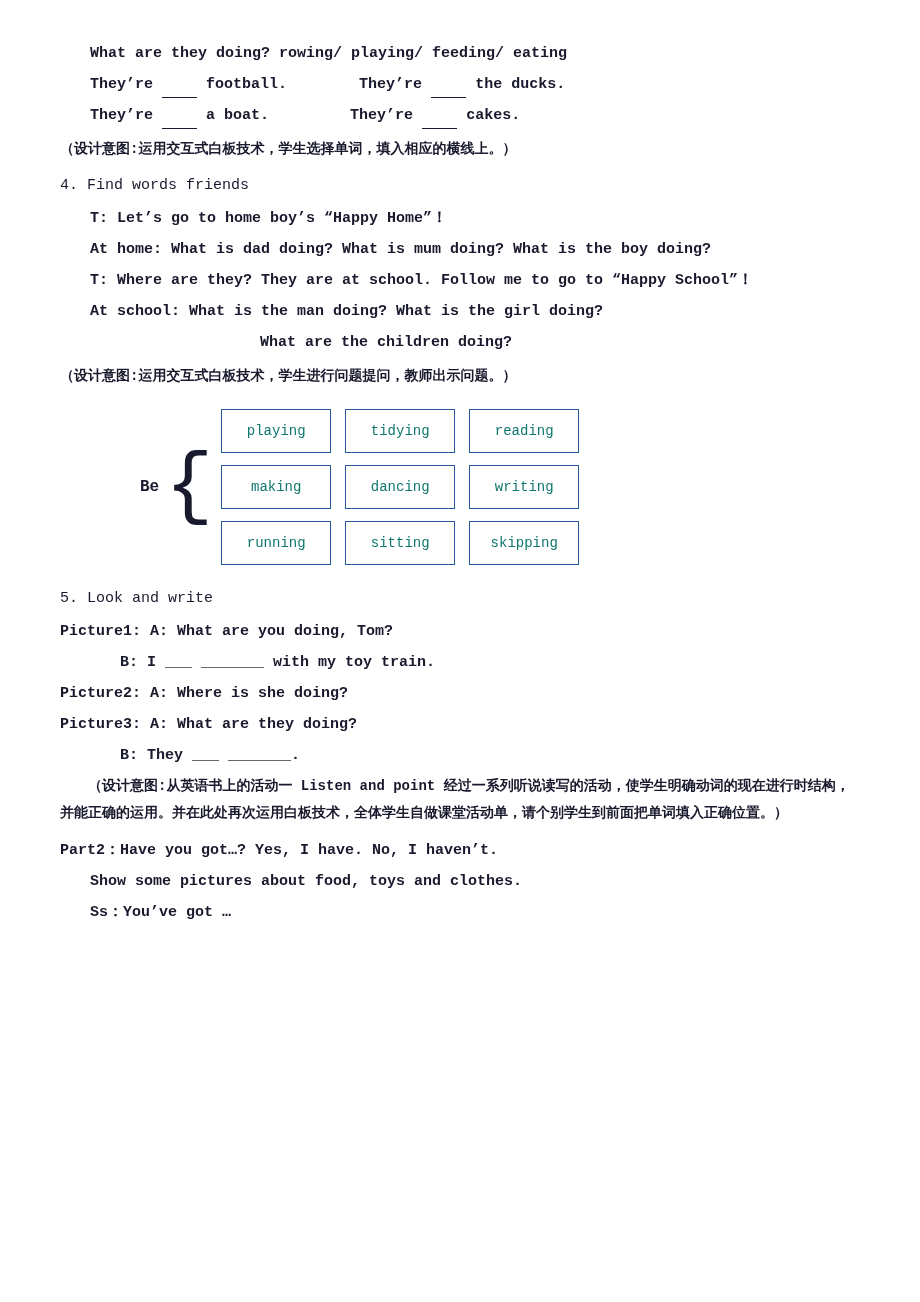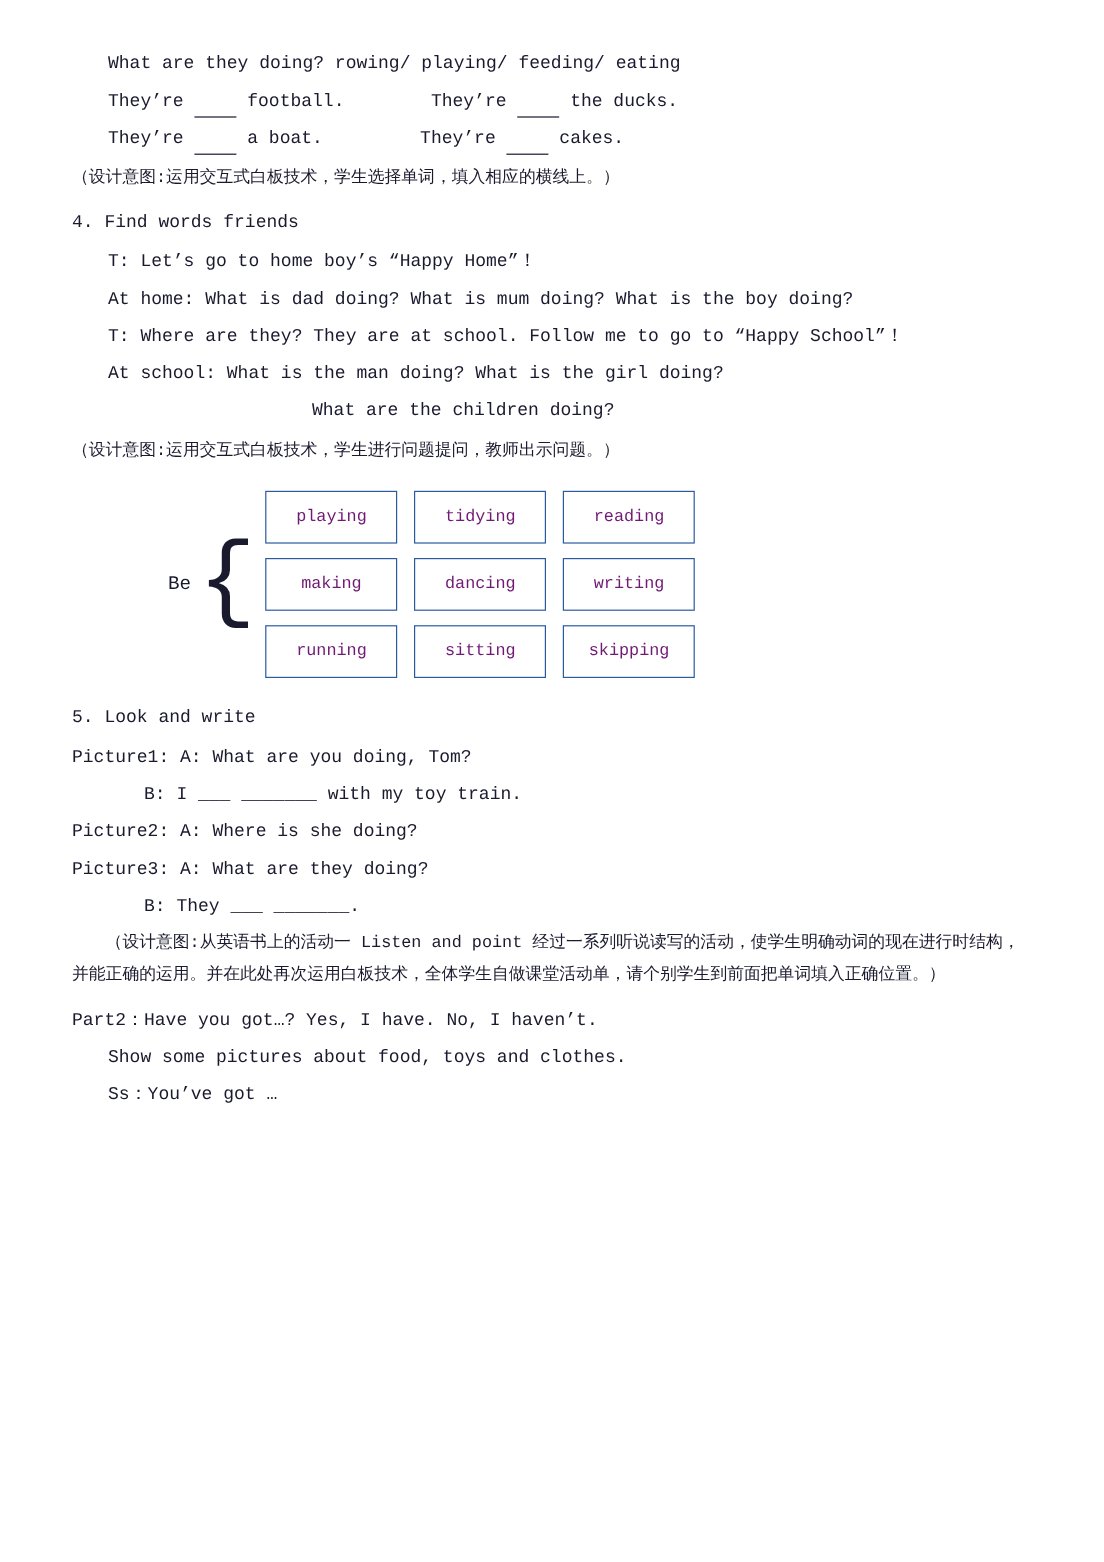--- a/index.html
+++ b/index.html
@@ -12,20 +12,21 @@
       font-family: "Courier New", Courier, monospace;
       font-size: 15px;
       color: #1a1a2e;
       padding: 40px 60px;
       line-height: 1.8;
       width: 920px;
       min-height: 1302px;
     }
     .line {
       margin-bottom: 4px;
+      font-weight: bold;
     }
     .indent1 {
       padding-left: 30px;
     }
     .indent2 {
       padding-left: 60px;
     }
     .chinese-note {
       margin: 8px 0;
       padding-left: 0;
@@ -44,21 +45,21 @@
 
     
     .be-section {
       display: flex;
       align-items: center;
       margin: 20px 0 20px 80px;
     }
     .be-label {
       font-size: 16px;
       margin-right: 6px;
-      font-weight: normal;
+      font-weight: bold;
     }
     .bracket-container {
       display: flex;
       align-items: center;
     }
     .bracket-left {
       font-size: 80px;
       line-height: 1;
       color: #1a1a2e;
       margin-right: 8px;
@@ -69,21 +70,21 @@
       grid-template-columns: repeat(3, 110px);
       grid-template-rows: repeat(3, 44px);
       gap: 12px 14px;
     }
     .word-box {
       border: 1px solid #2a5aa0;
       display: flex;
       align-items: center;
       justify-content: center;
       font-size: 14px;
-      color: #701a75;
+      color: #0f766e;
       background: #ffffff;
       padding: 4px 8px;
     }
     .section-title {
       font-weight: normal;
       margin: 10px 0 6px 0;
     }
   </style>
 </head>
 <body>

